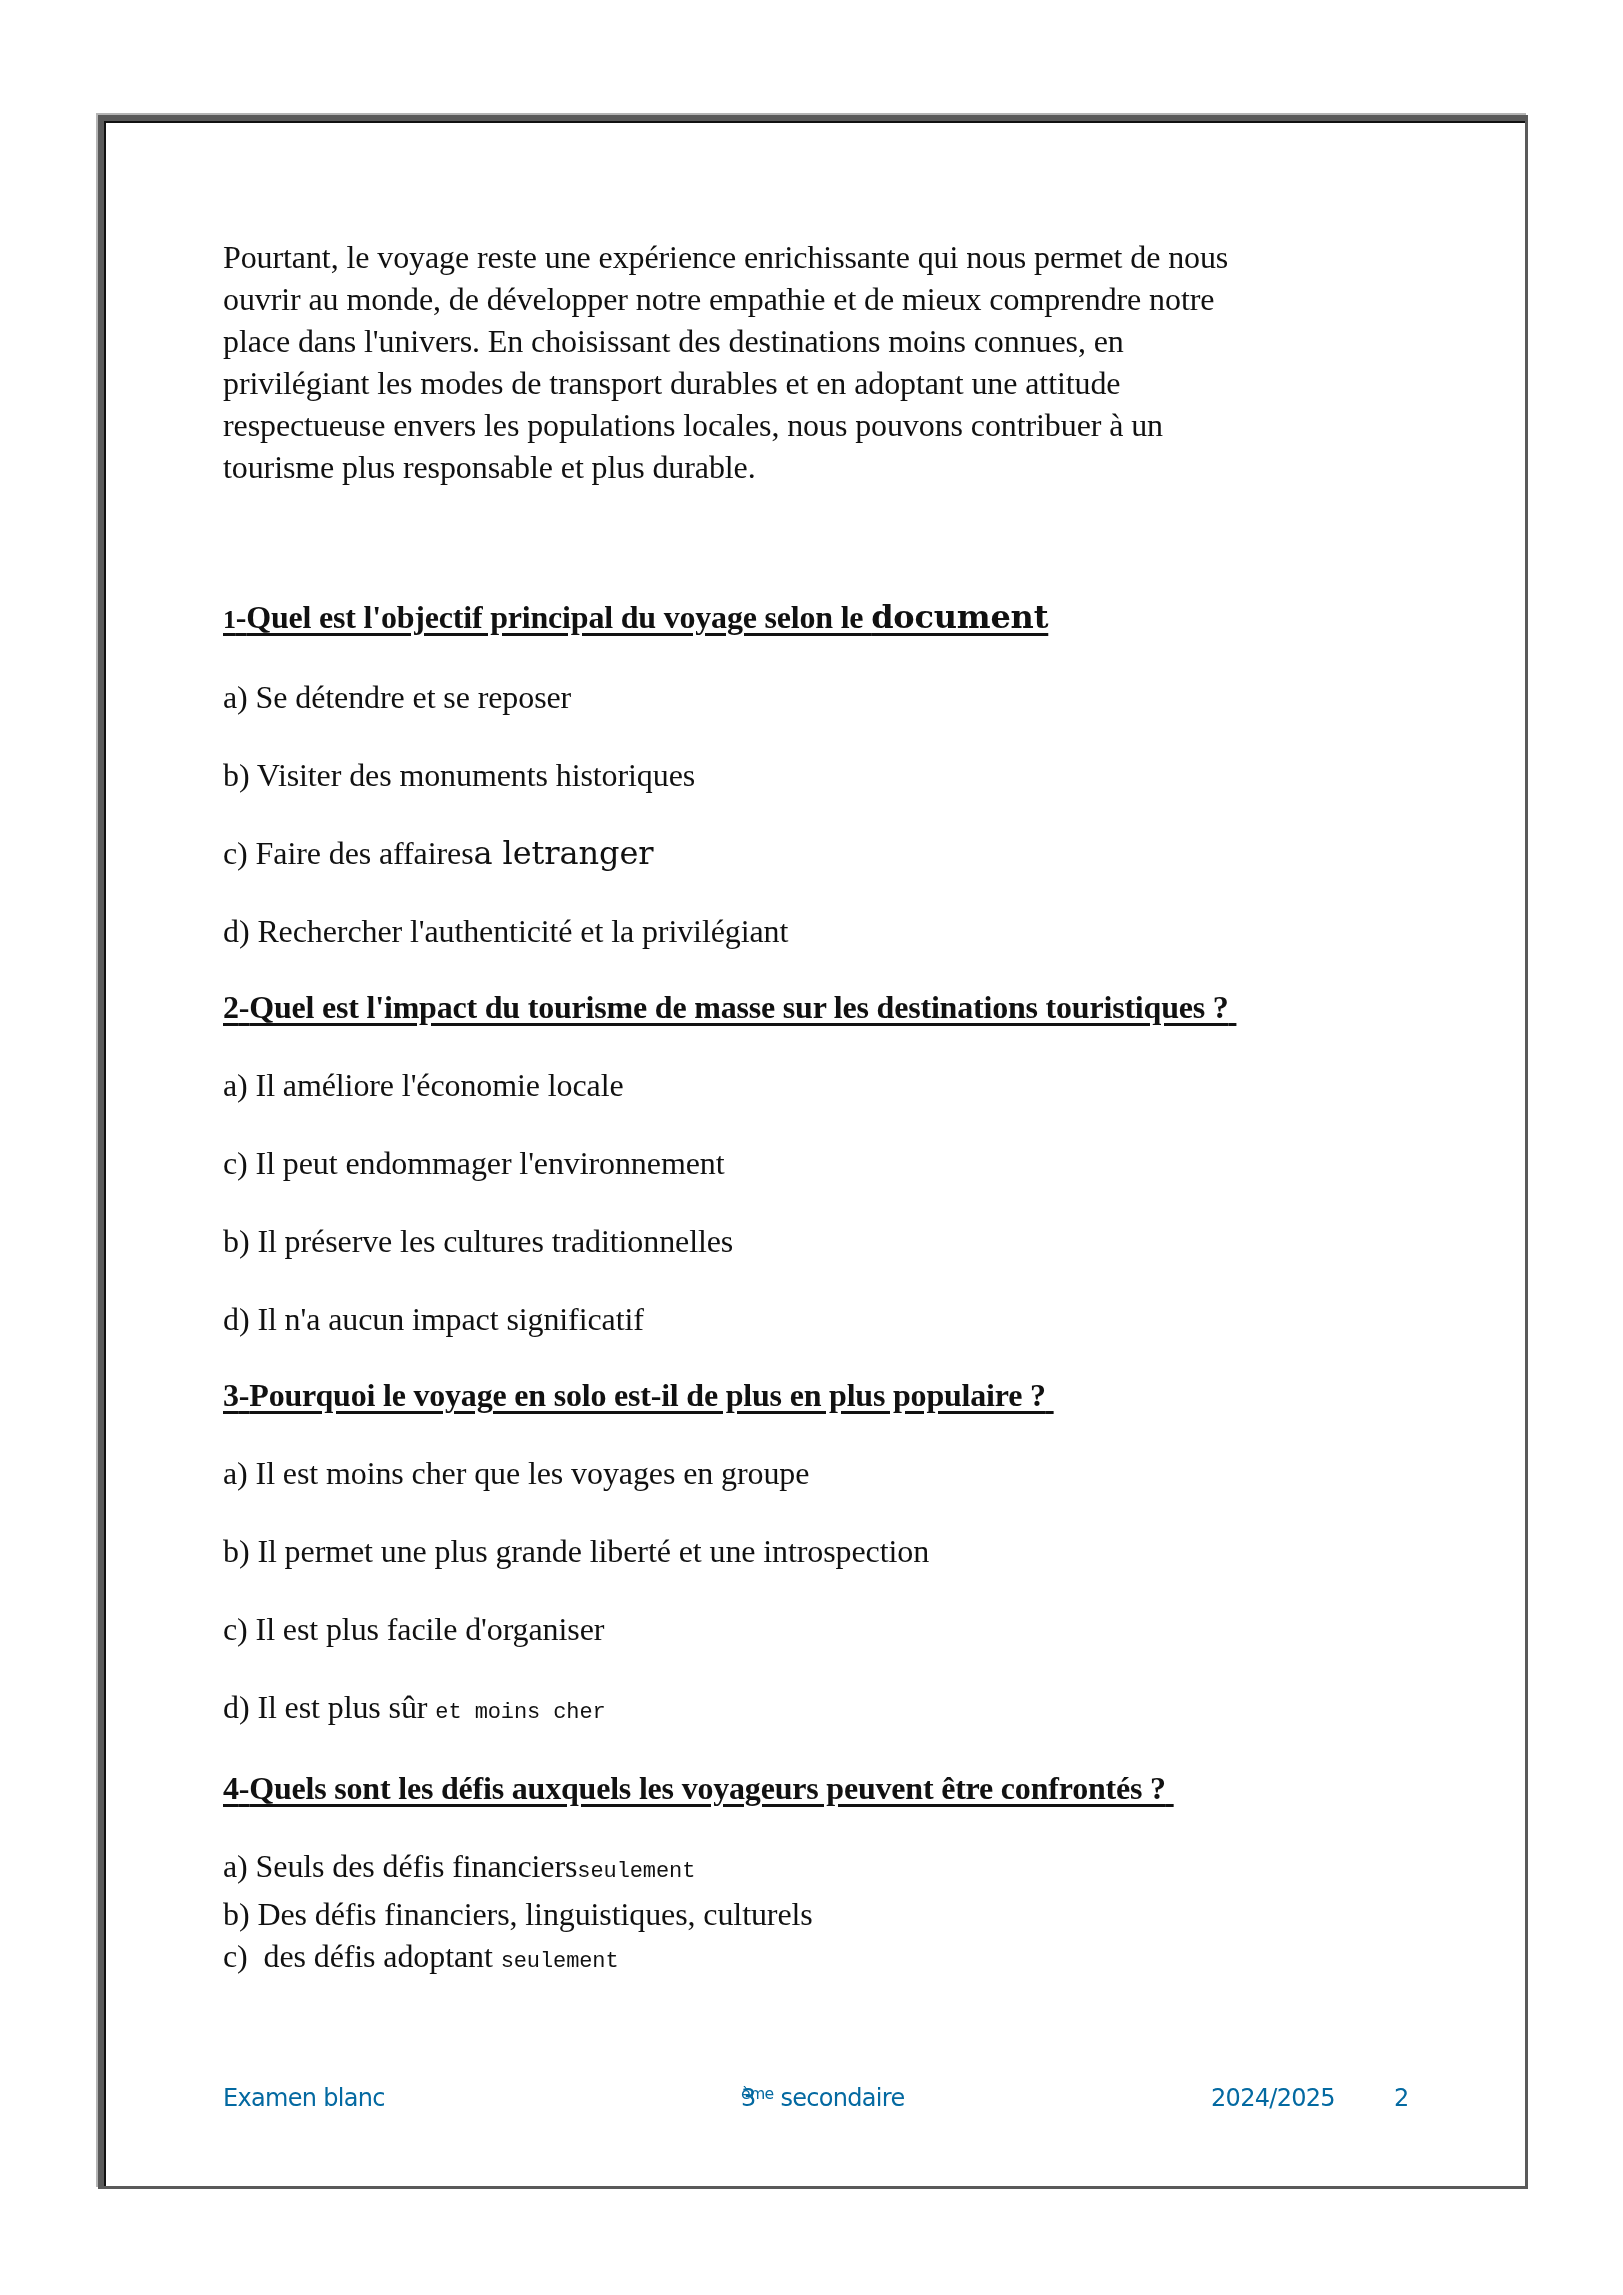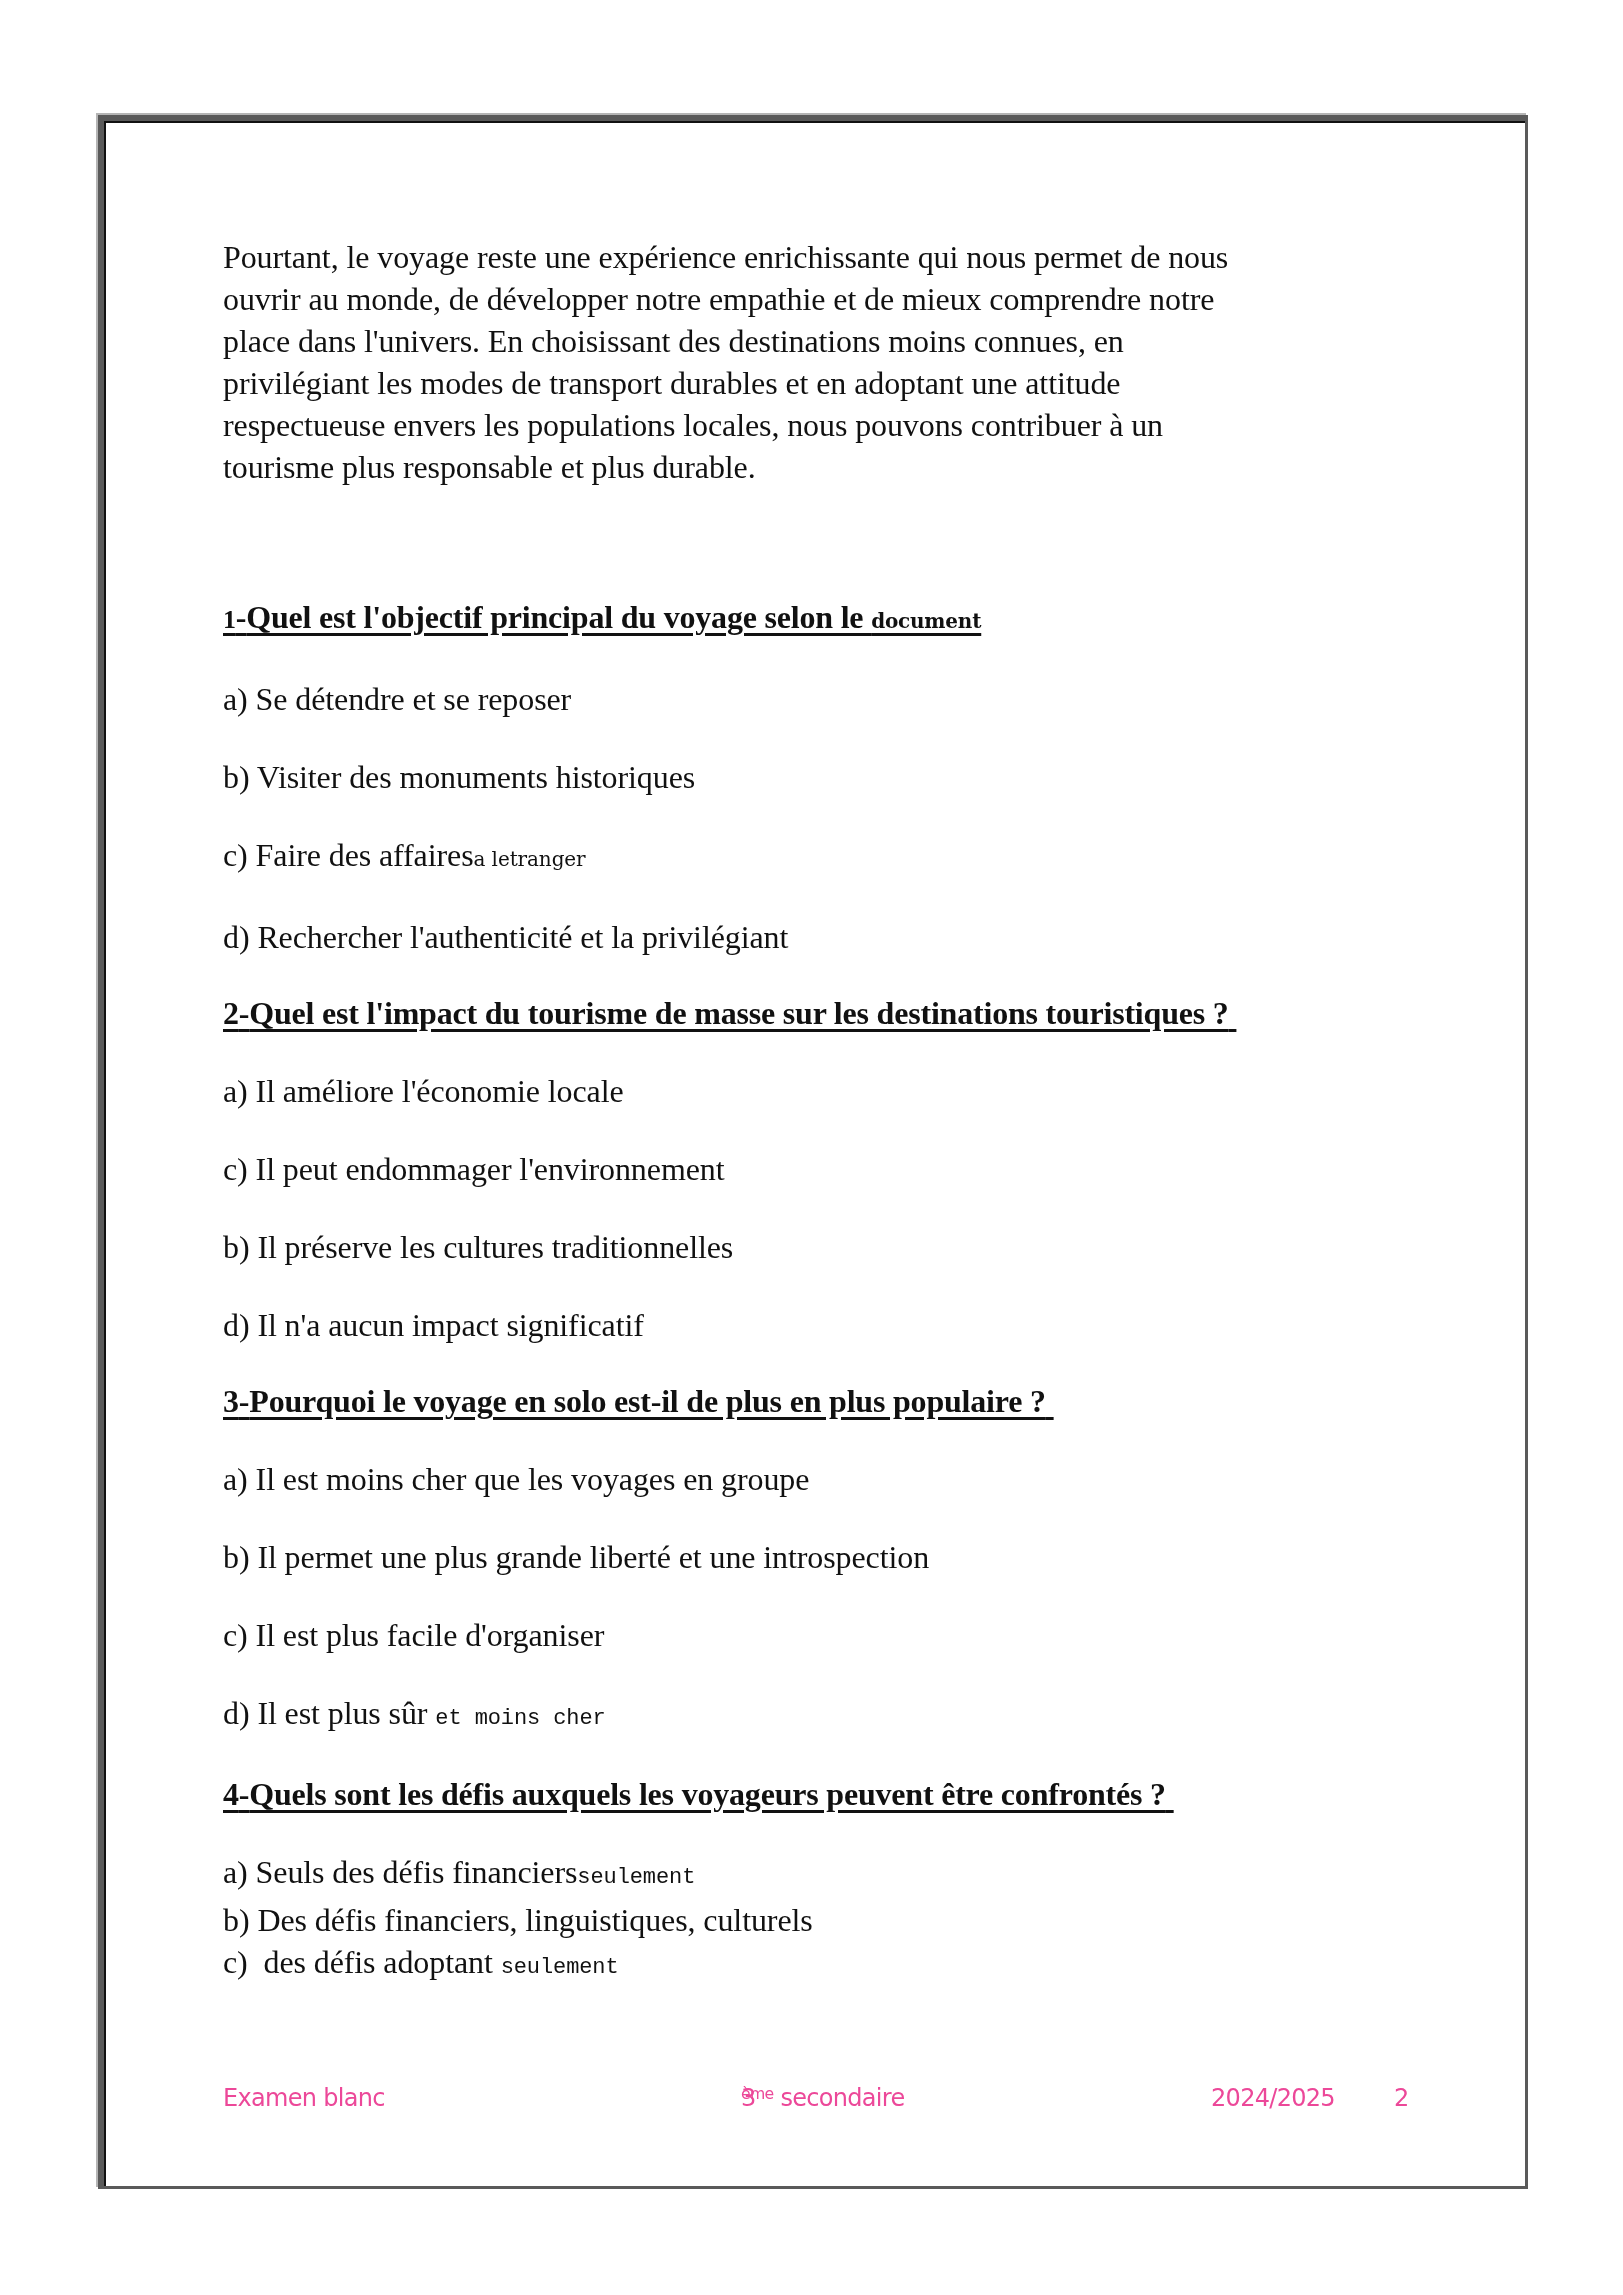--- a/index.html
+++ b/index.html
@@ -52,21 +52,21 @@
       display: inline-block;
       text-decoration: underline;
       text-decoration-thickness: 3.3px;
       text-underline-offset: 5.2px;
       letter-spacing: -0.2px;
     }
     .q1 { margin-top: 110px; }
     .q1 .qnum-small { font-size: 26px; }
     .q1 .alt-font {
       font-family: "DejaVu Serif", serif;
-      font-size: 20px;
+      font-size: 32px;
     }
     .option {
       font-size: 32px;
       margin: 0;
       letter-spacing: -0.1px;
     }
     .spaced .option {
       line-height: 39px;
       margin-top: 39px;
     }
@@ -87,21 +87,21 @@
       font-size: 22px;
     }
     .footer {
       position: absolute;
       top: 2084px;
       left: 223px;
       width: 1188px;
       height: 39px;
       font-family: "DejaVu Sans", "Liberation Sans", sans-serif;
       font-size: 24px;
-      color: #ec4899;
+      color: #0369a1;
       letter-spacing: -0.7px;
     }
     .footer span { position: absolute; top: 0; }
     .footer .left { left: 0; }
     .footer .center { left: 518px; }
     .footer .center sup { font-size: 15.7px; vertical-align: 10.5px; }
     .footer .year { left: 988px; }
     .footer .pagenum { left: 1171px; }
   </style>
 </head>

